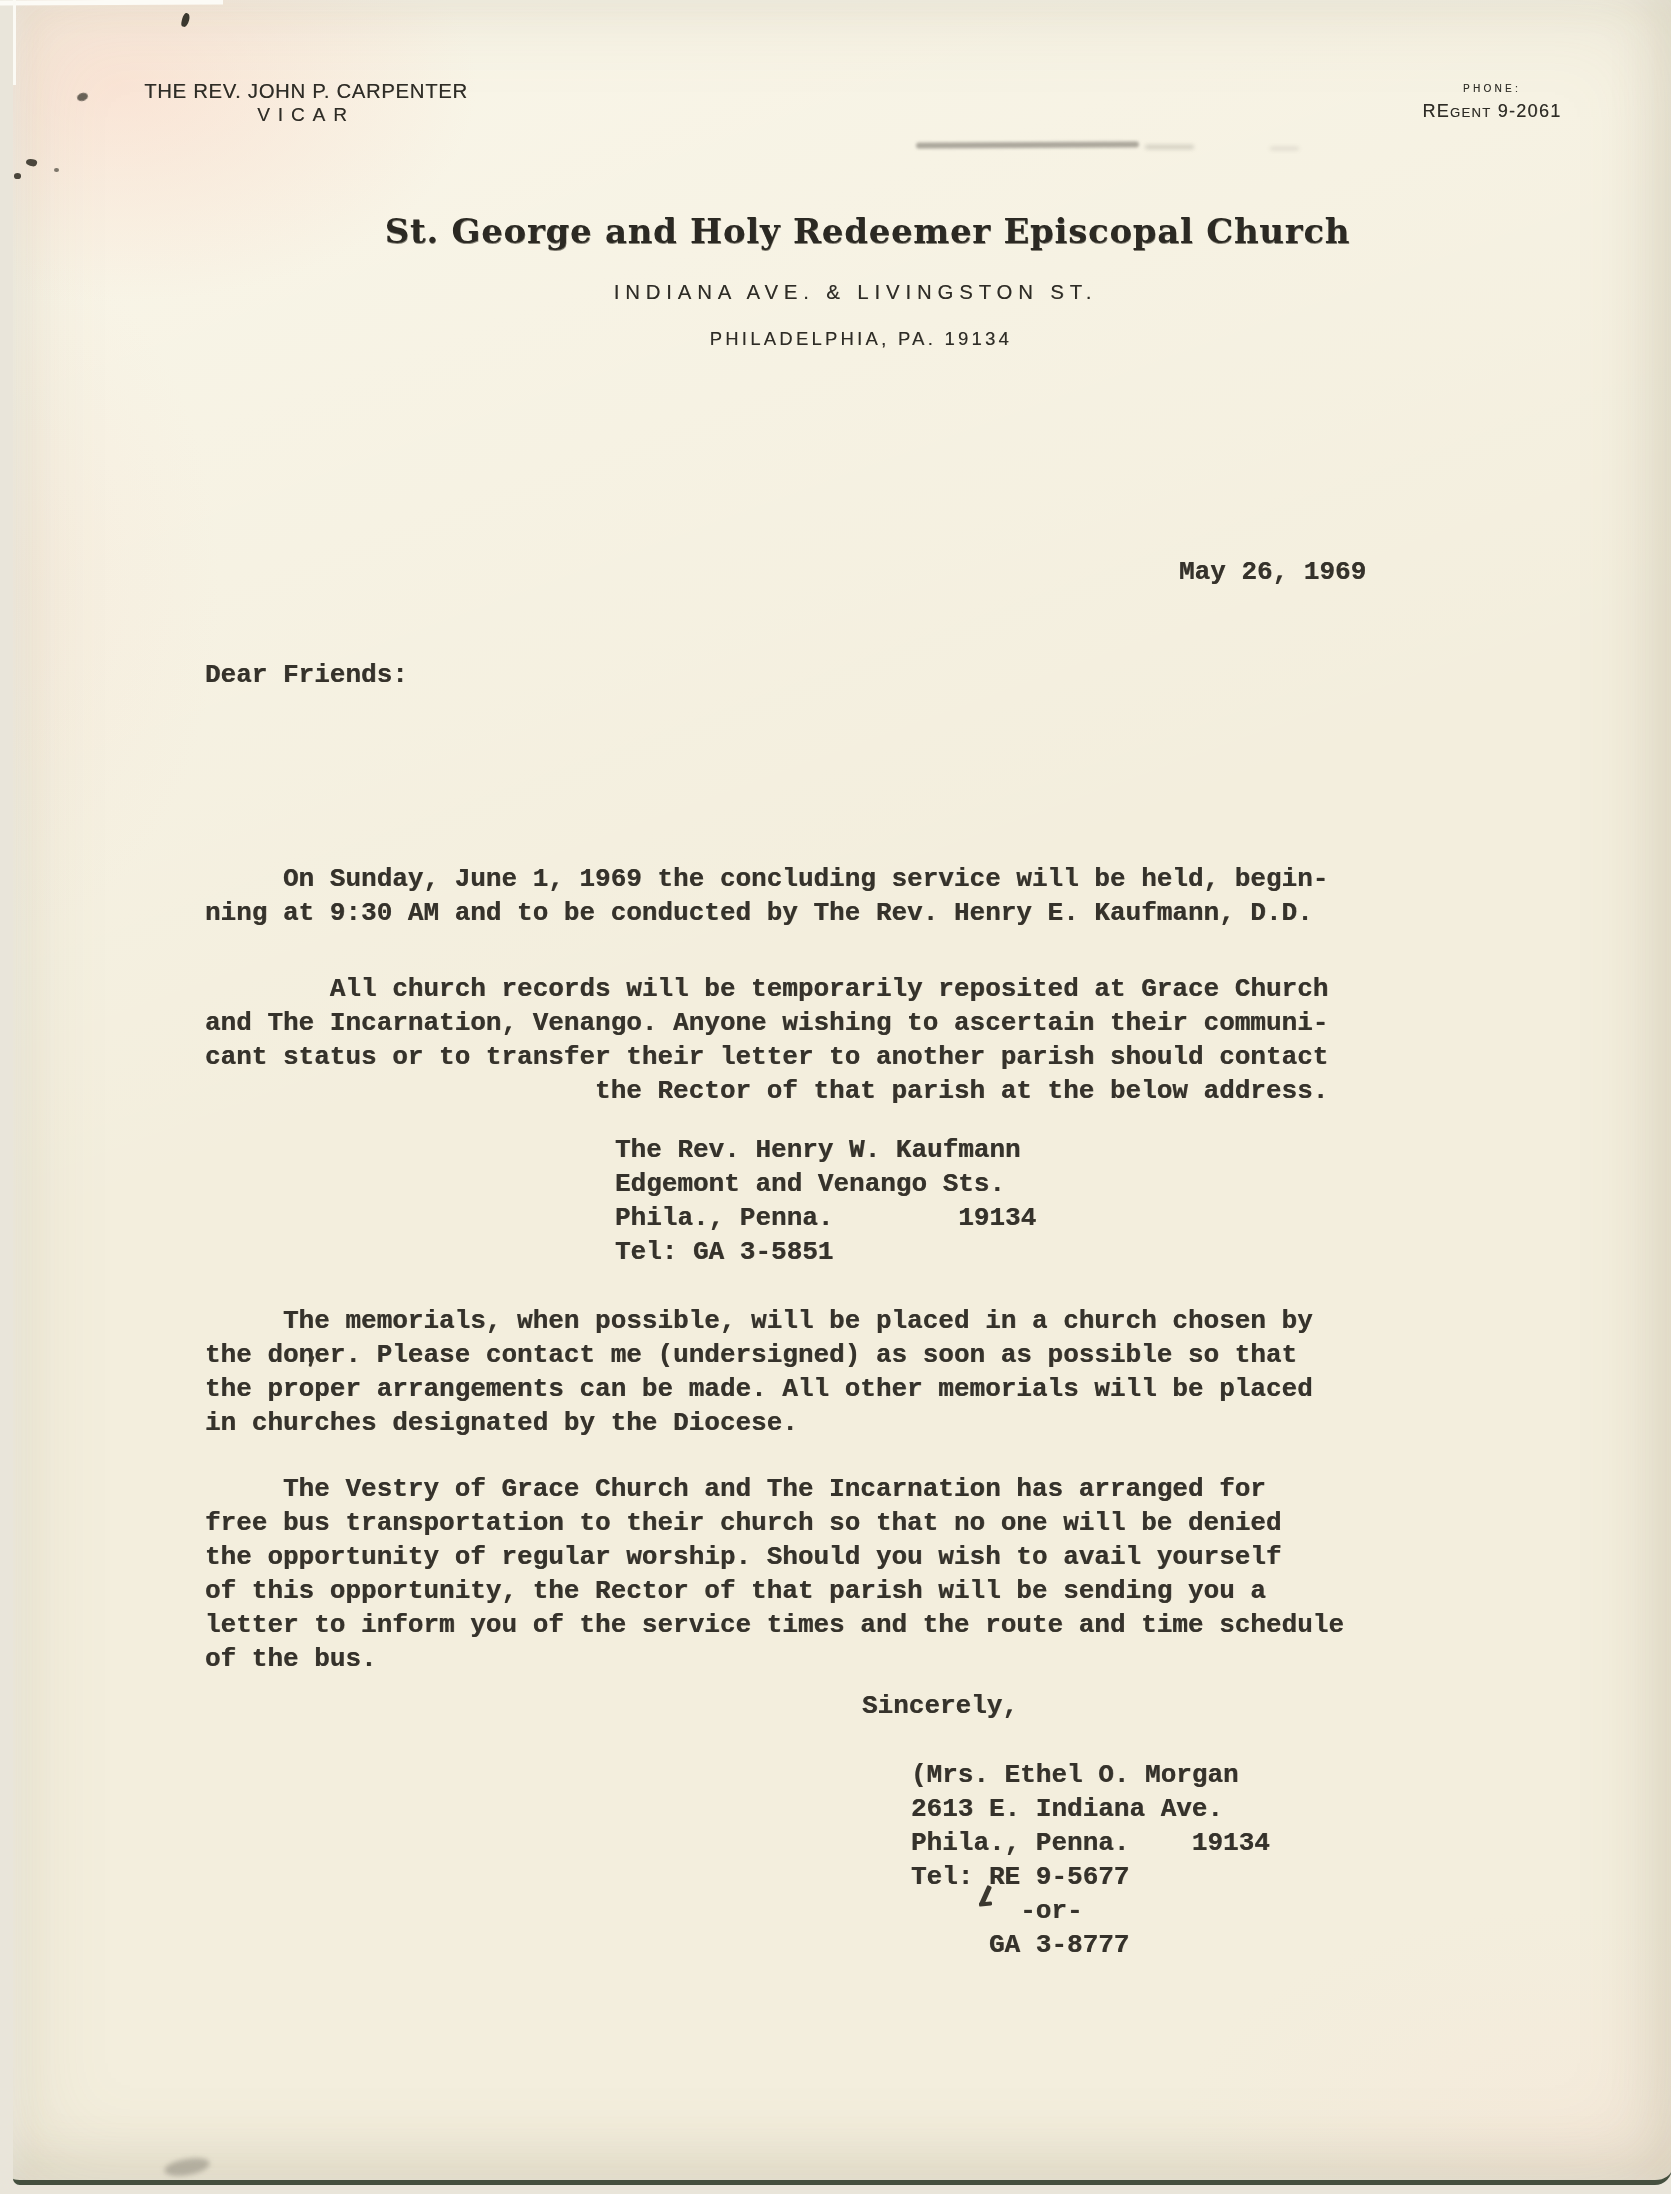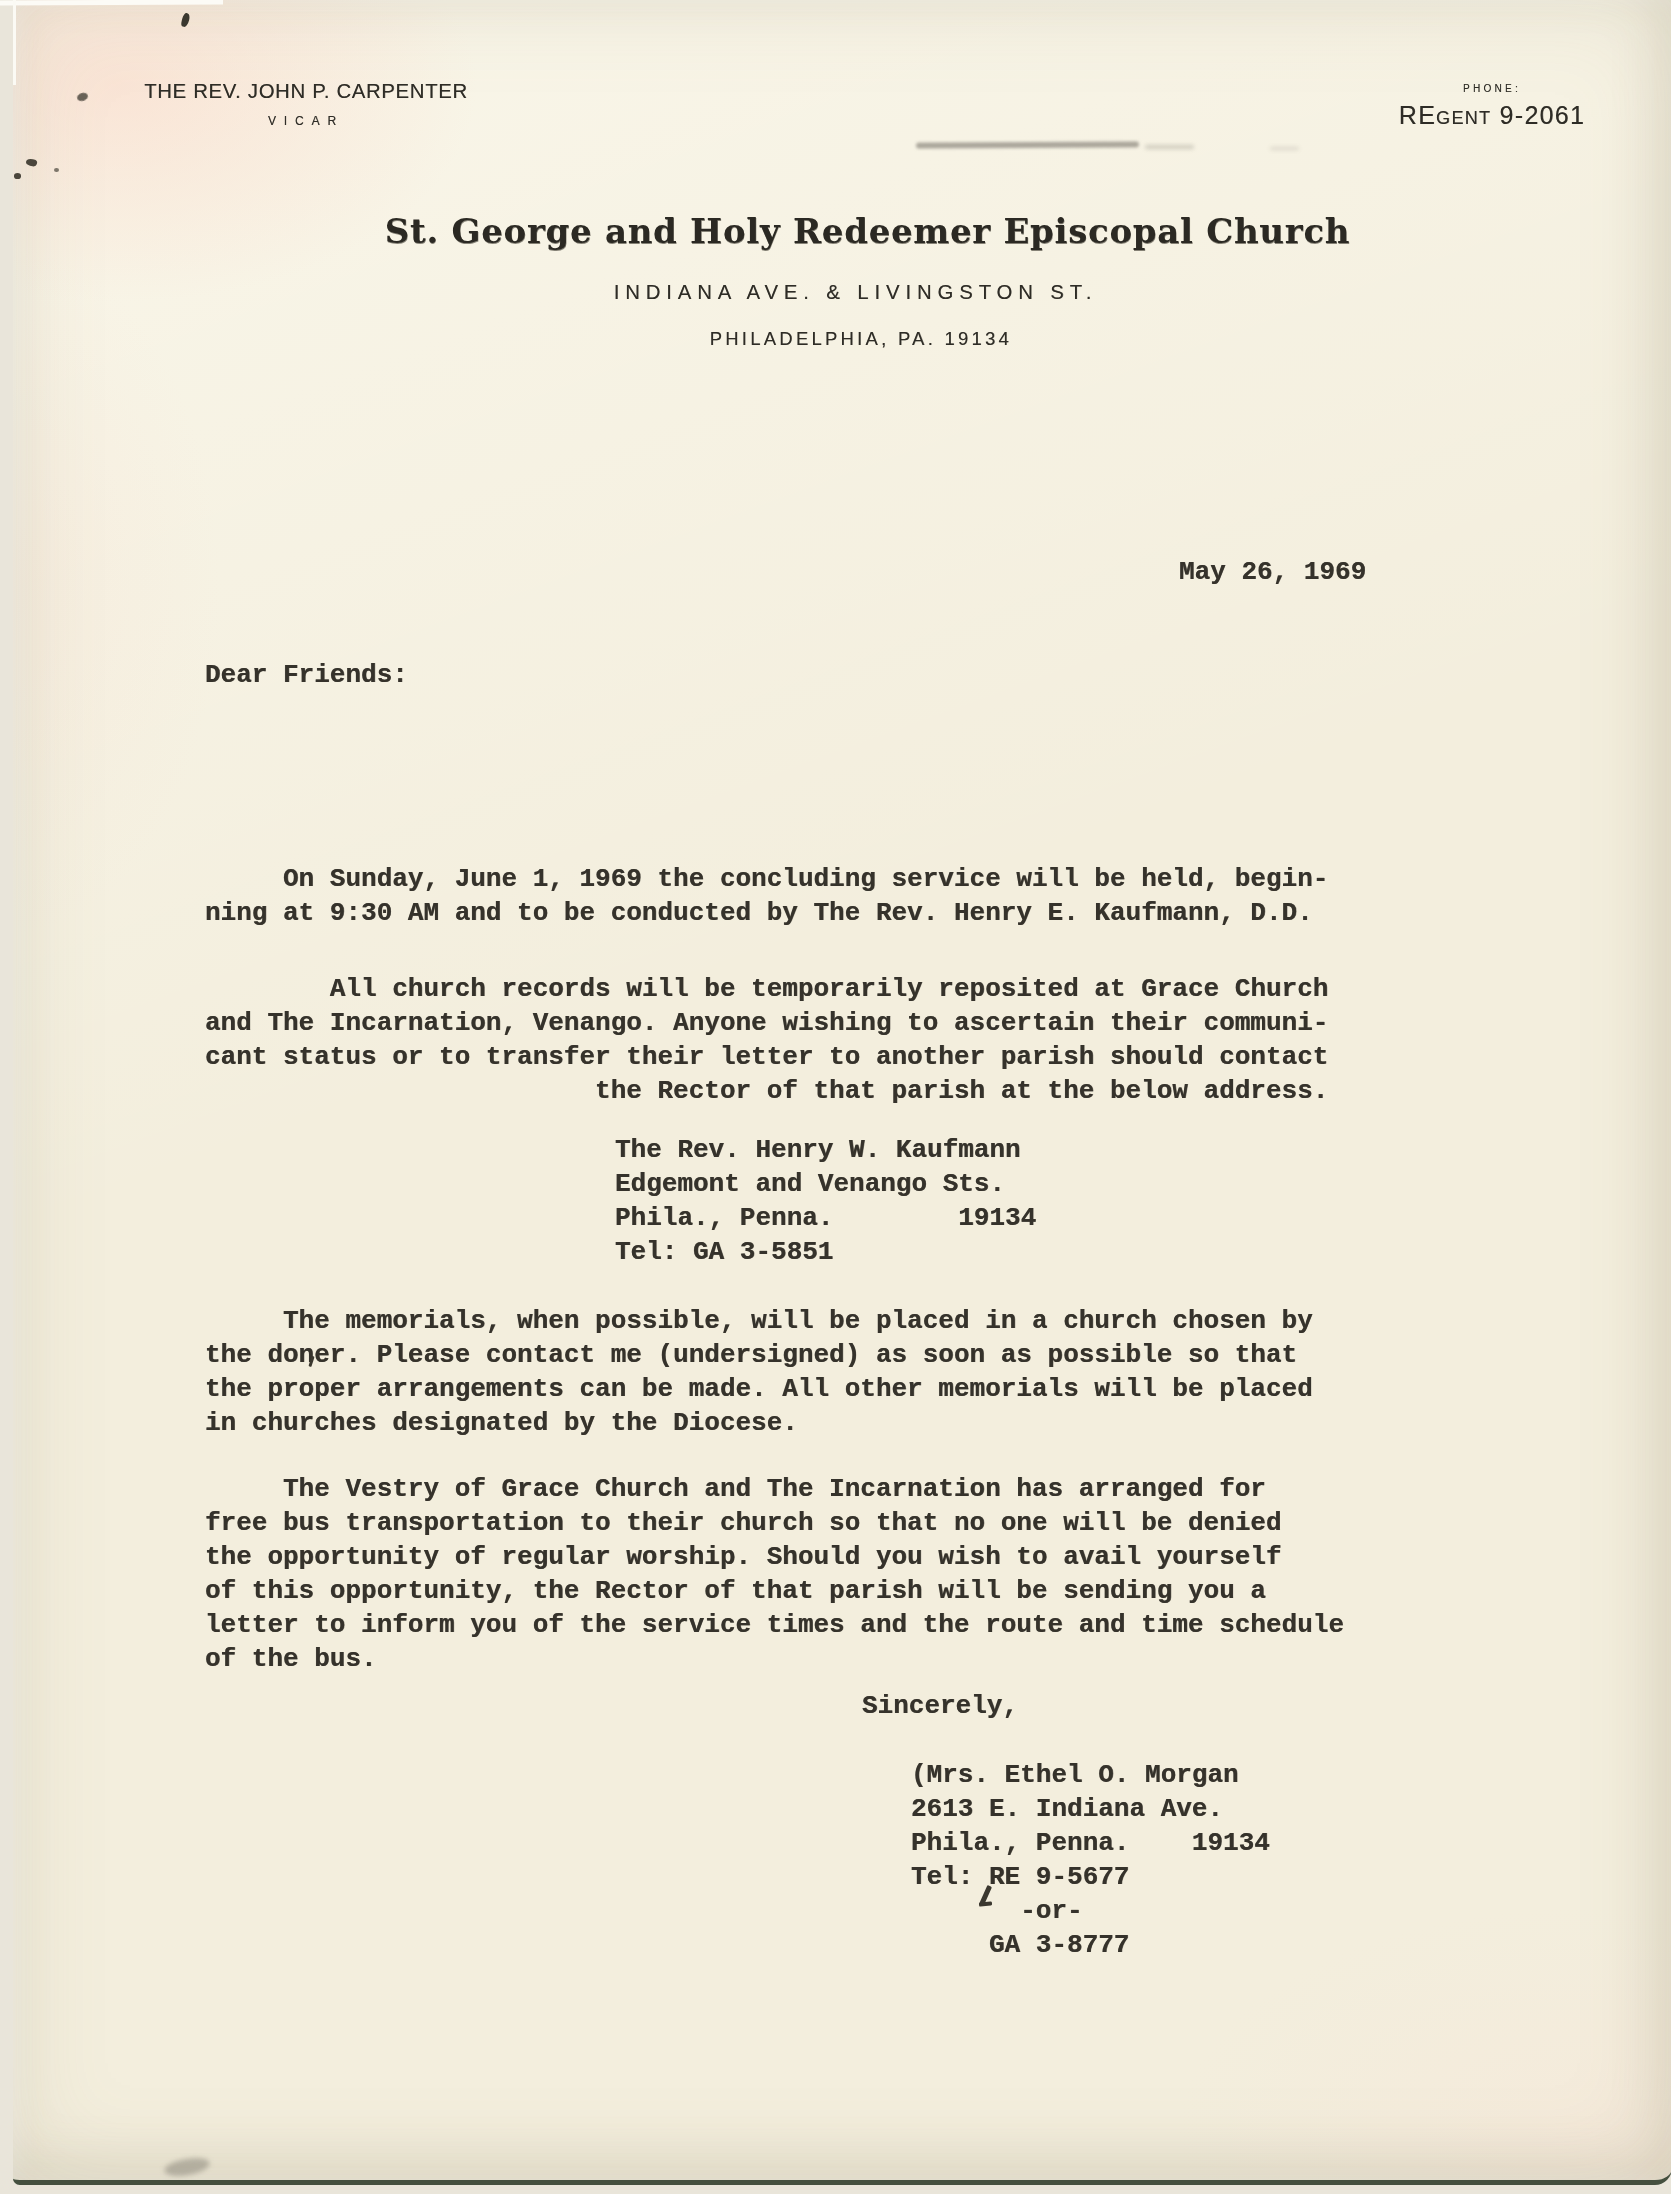--- a/index.html
+++ b/index.html
@@ -39,30 +39,30 @@
   .vicar-block{
     position:absolute;left:109px;top:80px;width:368px;
     color:var(--head-ink);text-align:center;
   }
   .vicar-name{
     font-size:20.3px;letter-spacing:0.7px;font-weight:500;
     text-shadow:0.3px 0.3px 0.3px rgba(46,44,38,0.55);
     white-space:nowrap;
   }
   .vicar-title{
-    margin-top:11px;font-size:12px;letter-spacing:7.9px;font-weight:500;
+    margin-top:1px;font-size:19px;letter-spacing:7.9px;font-weight:500;
     text-shadow:0.3px 0.3px 0.3px rgba(46,44,38,0.5);
   }
   .phone-block{
     position:absolute;left:1364px;top:83px;width:230px;
     color:var(--head-ink);text-align:center;
   }
   .phone-label{font-size:10px;letter-spacing:3.3px;font-weight:500;text-shadow:0.3px 0.3px 0.3px rgba(46,44,38,0.5);}
   .phone-number{
-    margin-top:6.6px;font-size:25px;letter-spacing:1.3px;font-weight:500;
+    margin-top:6.6px;font-size:18px;letter-spacing:1.3px;font-weight:500;
     font-variant:small-caps;text-transform:none;
     text-shadow:0.3px 0.3px 0.4px rgba(46,44,38,0.55);
     white-space:nowrap;
   }
   .church-block{
     position:absolute;left:0;right:0;top:211px;text-align:center;color:#2b2923;
     transform:translateX(25px);
   }
   .church-name{
     font-family:"DejaVu Serif", serif;font-weight:700;font-size:34px;letter-spacing:0.7px;

